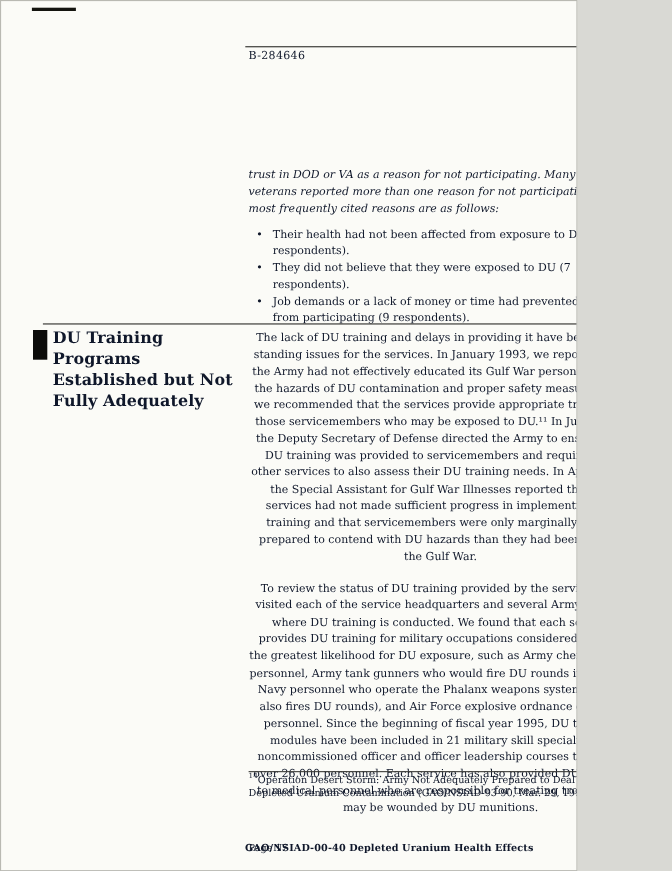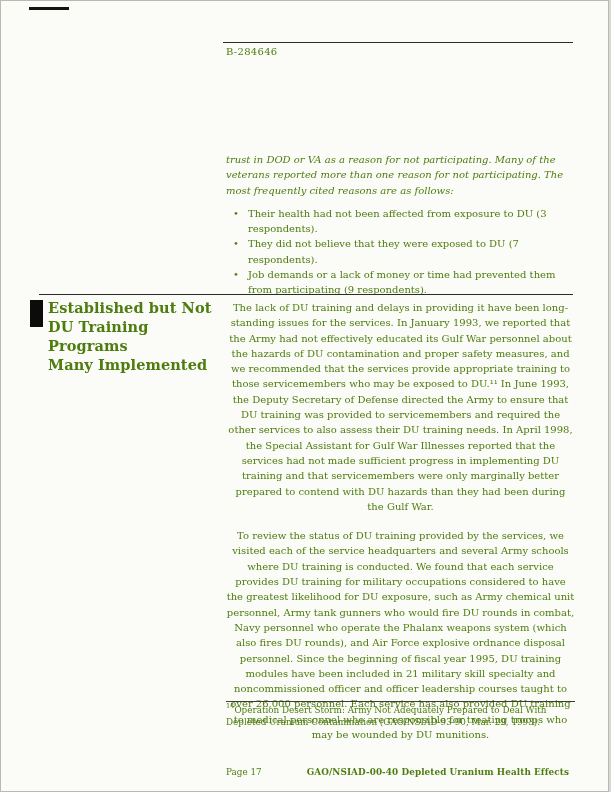--- a/index.html
+++ b/index.html
@@ -1,23 +1,23 @@
 <!DOCTYPE html>
 <html><head>
 <meta charset="utf-8">
 <style>
   html,body{margin:0;padding:0;background:#d9d9d4;}
   .page{
     position:relative;
-    width:609px;height:792px;
+    width:525px;height:792px;
     box-sizing:border-box;
     background:#fbfbf7;
     border:1px solid #b9b9b2;
     font-family:"DejaVu Serif","Liberation Serif",serif;
-    color:#4d7c0f;
+    color:#0f172a;
     overflow:hidden;
   }
   .scan-mark{position:absolute;left:28px;top:6px;width:40px;height:3px;background:#14140f;}
   .header-rule{position:absolute;left:222px;top:41px;width:350px;height:1px;background:#2b2b28;}
   .doc-ref{position:absolute;left:225px;top:45px;font-size:10px;letter-spacing:.3px;}
   .intro{position:absolute;left:225px;top:151px;width:349px;font-size:10px;line-height:15.3px;}
   .intro p{margin:0;font-style:italic;}
   .bullets{margin-top:8px;padding-left:7px;}
   .bullet-row{display:flex;}
   .bullet-glyph{flex:0 0 15px;}
@@ -62,23 +62,23 @@
         <span class="bullet-glyph">•</span>
         <span class="bullet-text">Job demands or a lack of money or time had prevented them from participating (9 respondents).</span>
       </div>
     </div>
   </div>
 
   <div class="section-rule"></div>
   <div class="section-bar"></div>
 
   <div class="section-heading">
+    <div>DU Training Programs</div>
     <div>Established but Not</div>
-    <div>DU Training Programs</div>
-    <div>Many Implemented</div>
+    <div>Fully Adequately</div>
   </div>
 
   <div class="body-col">
     <p>The lack of DU training and delays in providing it have been long-standing issues for the services. In January 1993, we reported that the Army had not effectively educated its Gulf War personnel about the hazards of DU contamination and proper safety measures, and we recommended that the services provide appropriate training to those servicemembers who may be exposed to DU.¹¹ In June 1993, the Deputy Secretary of Defense directed the Army to ensure that DU training was provided to servicemembers and required the other services to also assess their DU training needs. In April 1998, the Special Assistant for Gulf War Illnesses reported that the services had not made sufficient progress in implementing DU training and that servicemembers were only marginally better prepared to contend with DU hazards than they had been during the Gulf War.</p>
     <p>To review the status of DU training provided by the services, we visited each of the service headquarters and several Army schools where DU training is conducted. We found that each service provides DU training for military occupations considered to have the greatest likelihood for DU exposure, such as Army chemical unit personnel, Army tank gunners who would fire DU rounds in combat, Navy personnel who operate the Phalanx weapons system (which also fires DU rounds), and Air Force explosive ordnance disposal personnel. Since the beginning of fiscal year 1995, DU training modules have been included in 21 military skill specialty and noncommissioned officer and officer leadership courses taught to over 26,000 personnel. Each service has also provided DU training to medical personnel who are responsible for treating troops who may be wounded by DU munitions.</p>
   </div>
 
   <div class="footnote-rule"></div>
   <div class="footnote"><sup>14</sup><span class="fn-title">Operation Desert Storm: Army Not Adequately Prepared to Deal With Depleted Uranium Contamination</span><span> (GAO/NSIAD-93-90, Mar. 29, 1993).</span></div>
 

